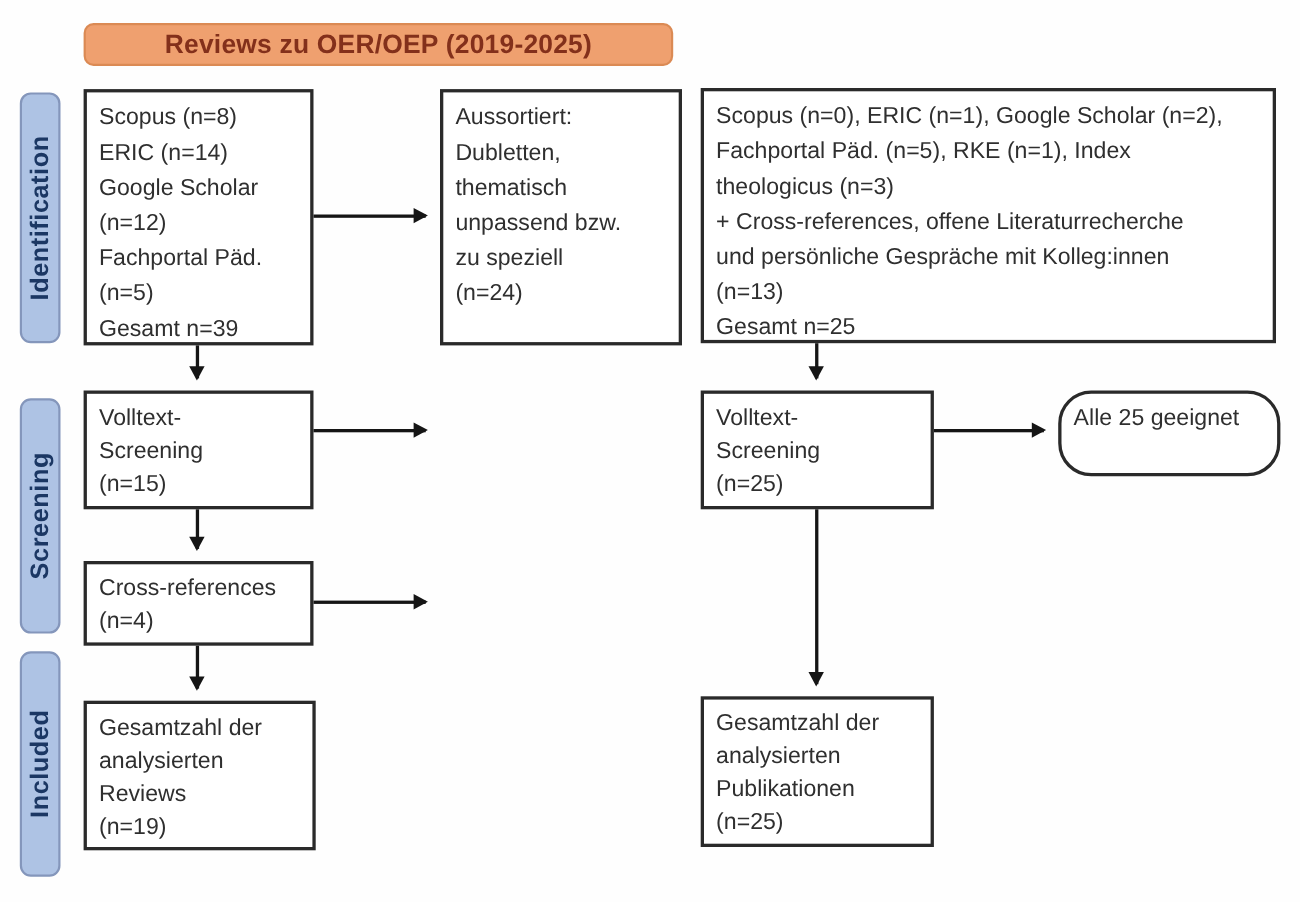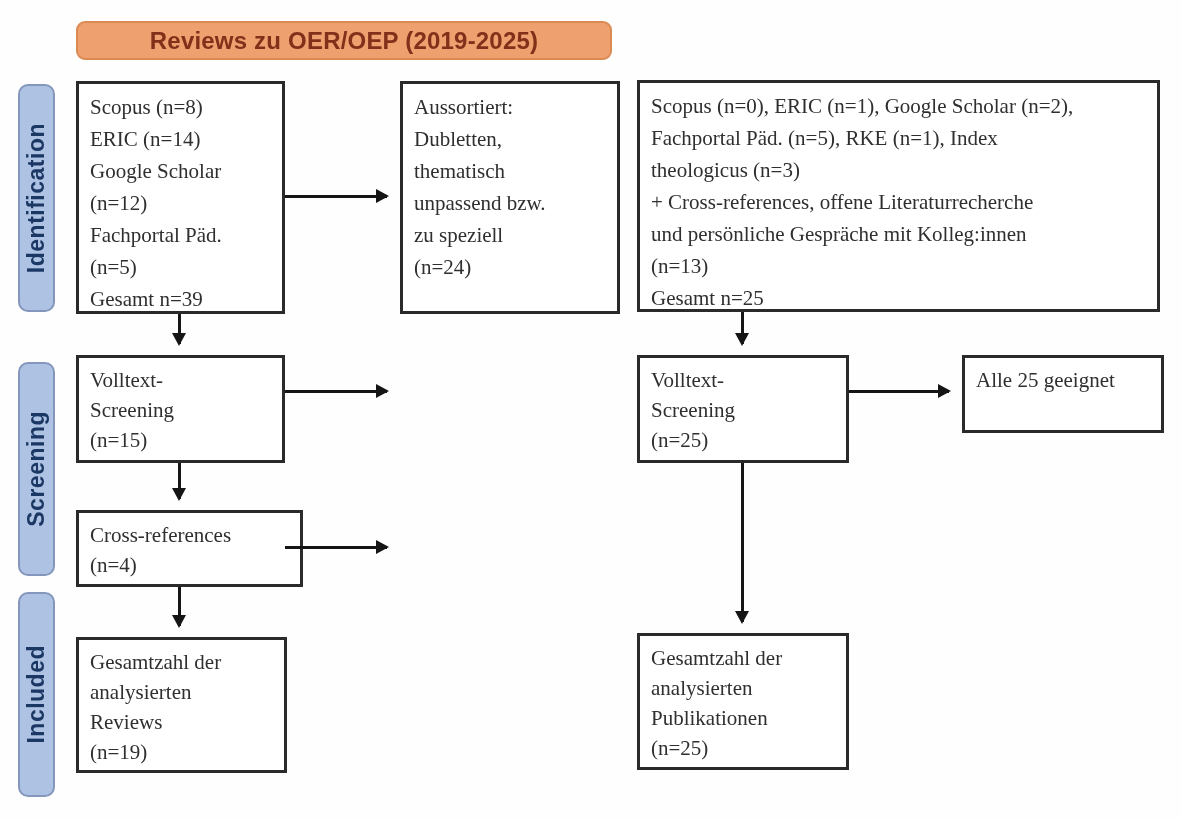--- a/index.html
+++ b/index.html
@@ -37,31 +37,31 @@
   #pill-identification{top:84px;height:228px;}
   #pill-screening{top:362px;height:214px;}
   #pill-included{top:592px;height:205px;}
   
   .box{
     position:absolute;background:#fff;
     border:3px solid var(--box-border,#2A2A2A);
     box-sizing:border-box;
     color:var(--box-text,#2F2F2F);
     font-size:21px;line-height:30px;
-    padding:7px 11px;white-space:pre-line;font-family:Liberation Serif, serif;
+    padding:7px 11px;white-space:pre-line;
   }
   .box.tall{line-height:32px;}
   #box-l-sources{left:76px;top:81px;width:209px;height:233px;}
   #box-l-excluded{left:400px;top:81px;width:220px;height:233px;}
   #box-r-sources{left:637px;top:80px;width:523px;height:232px;}
   #box-l-fulltext{left:76px;top:355px;width:209px;height:108px;}
   #box-l-fulltext-result{left:400px;top:355px;width:210px;height:77px;}
   #box-r-fulltext{left:637px;top:355px;width:212px;height:108px;}
-  #box-r-fulltext-result{left:962px;top:355px;width:202px;height:78px;}
-  #box-l-crossref{left:76px;top:510px;width:227px;height:77px;}
+  #box-r-fulltext-result{left:962px;top:355px;width:202px;height:78px;border-radius:30px;}
+  #box-l-crossref{left:76px;top:510px;width:209px;height:77px;}
   #box-l-crossref-result{left:400px;top:510px;width:210px;height:77px;}
   #box-l-included{left:76px;top:637px;width:211px;height:136px;}
   #box-r-included{left:637px;top:633px;width:212px;height:137px;}
   
   .arrow-h{position:absolute;height:3px;background:var(--arrow,#151515);}
   .arrow-h::after{
     content:"";position:absolute;right:-2px;top:-6px;
     border-left:13px solid var(--arrow,#151515);
     border-top:7px solid transparent;border-bottom:7px solid transparent;
   }

